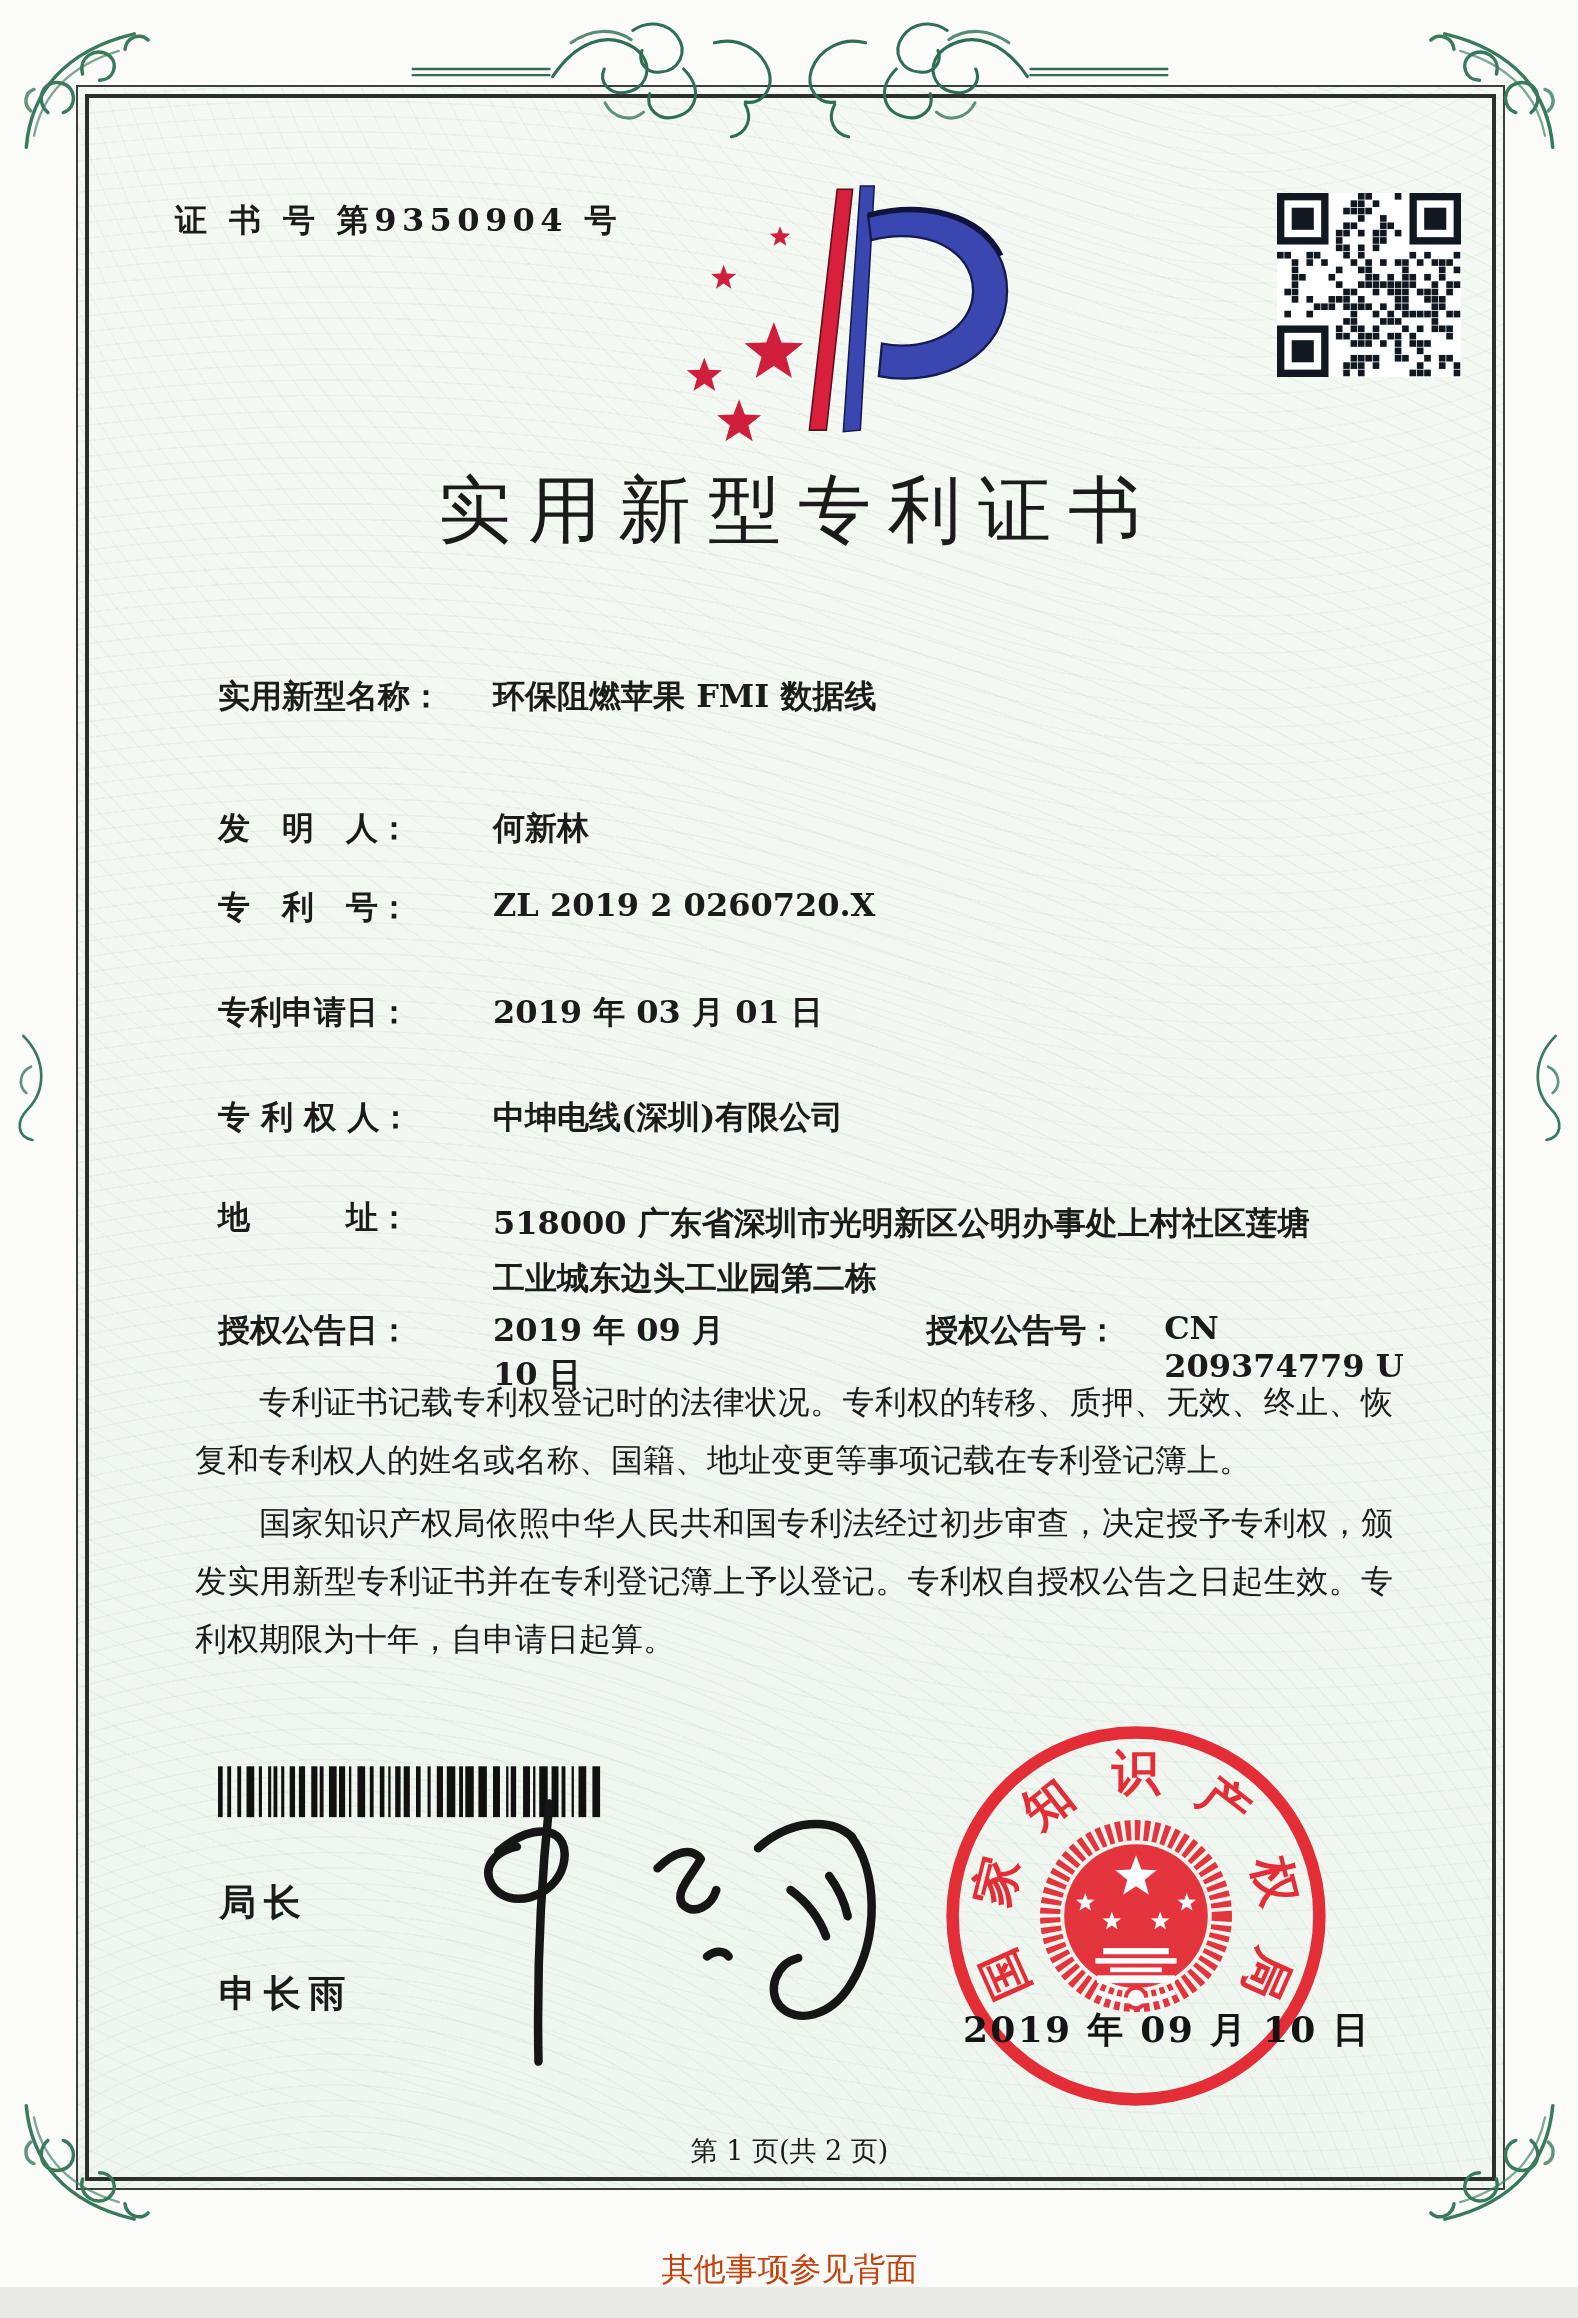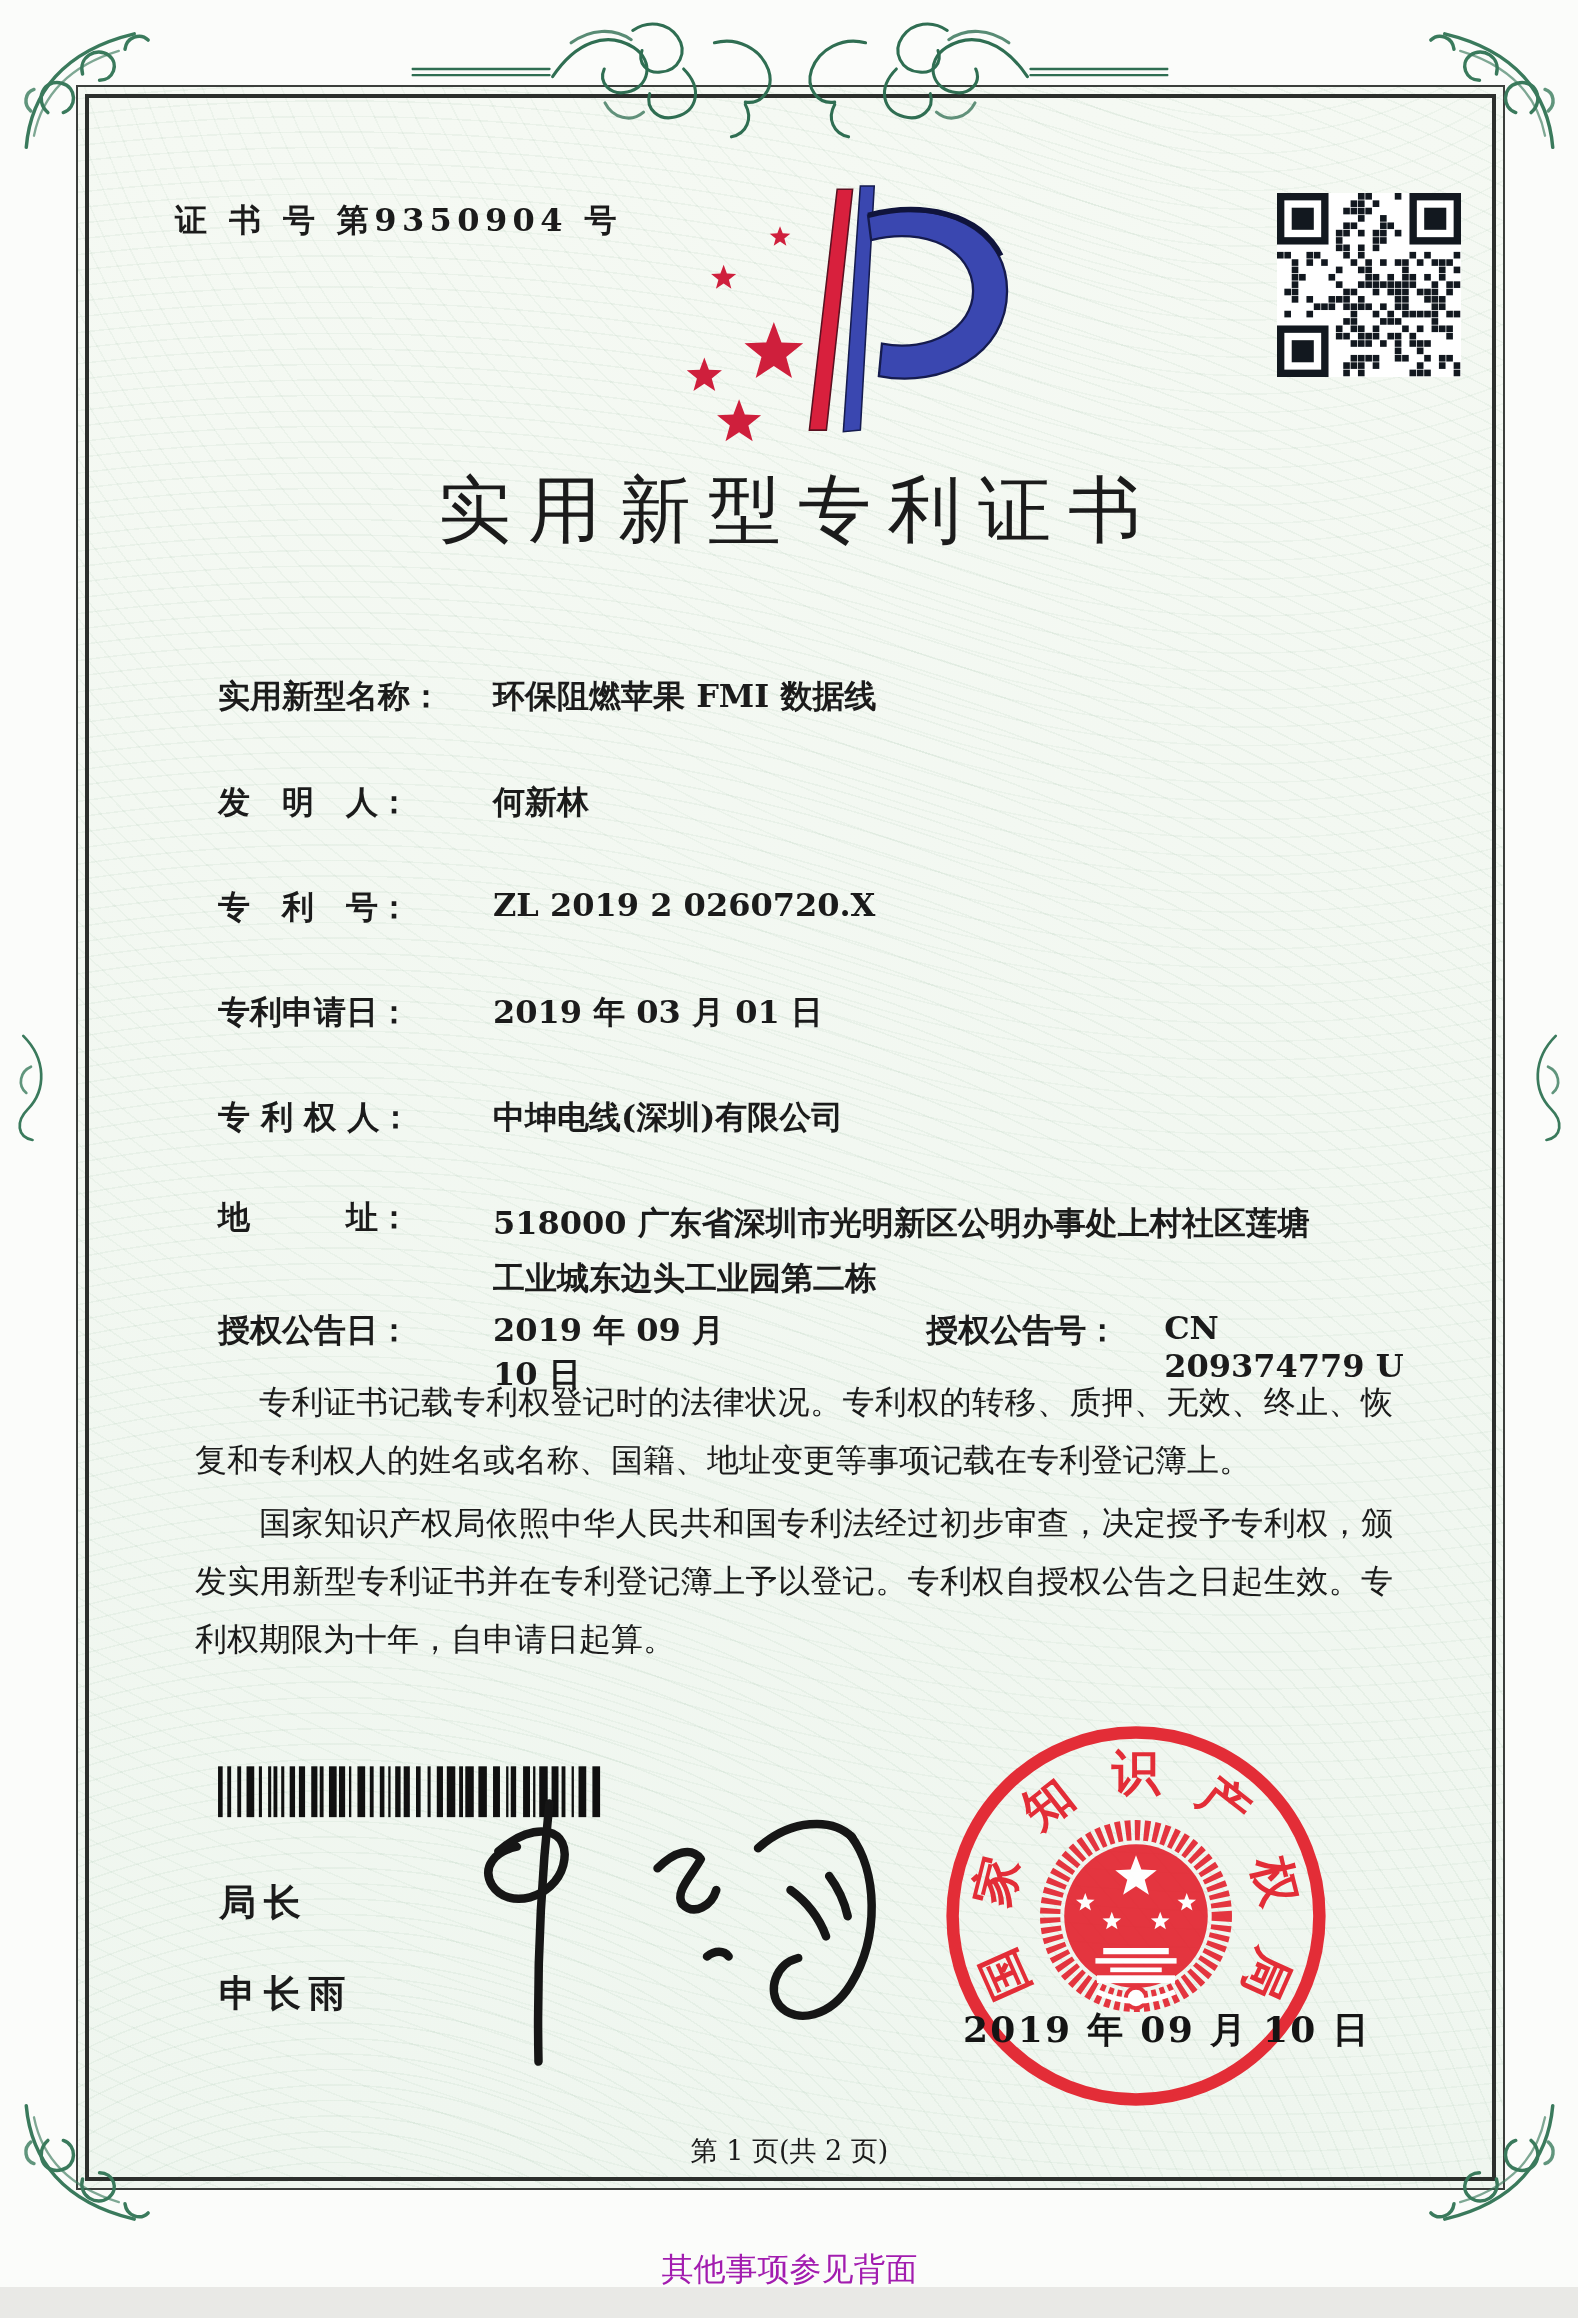--- a/index.html
+++ b/index.html
@@ -35,21 +35,21 @@
   .grantgap{display:inline-block; width:82px;}
   .paras{left:195px; width:1198px; top:1374px; font-size:32px; line-height:1.8; text-align:justify;}
   .paras p{margin:0 0 6.2px 0; text-indent:2em; font-weight:500;}
   .barcode{left:216px; top:1764px; width:400px; height:57px;}
   .sig-title{left:219px; top:1878px; font-size:37px; letter-spacing:7.7px; font-weight:600;}
   .sig-name{left:219px; top:1969px; font-size:37px; letter-spacing:7.7px; font-weight:600;}
   .signature{left:421px; top:1774px; width:487px; height:317px; z-index:4;}
   .seal{left:937px; top:1717px; width:398px; height:398px; z-index:4; opacity:.95;}
   .seal-date{left:963px; top:2006px; font-size:36px; font-weight:600; letter-spacing:2.3px; z-index:5; color:#141414;}
   .page-info{left:0; right:0; top:2133px; text-align:center; font-size:27px; font-weight:500;}
-  .back-note{left:0; right:0; top:2248px; text-align:center; font-size:32px; color:#a21caf; font-weight:500;}
+  .back-note{left:0; right:0; top:2248px; text-align:center; font-size:32px; color:#c2410c; font-weight:500;}
 </style>
 </head>
 <body>
 
 <div class="page">
 
   <svg width="0" height="0" style="position:absolute" aria-hidden="true">
     <defs>
       <g id="corner-orn" stroke="#3a7a5c" fill="none" stroke-width="4.5" stroke-linecap="round">
         <path d="M12,165 C18,95 60,40 152,18"></path>
@@ -317,21 +317,21 @@
         <rect x="20" y="200" width="30" height="30" fill="#12181f"></rect>
       </g>
   </svg>
 
   <div class="abs title">实用新型专利证书</div>
 
   <div class="abs field-row" style="top:675px">
     <span class="flabel">实用新型名称：</span>
     <span class="fvalue">环保阻燃苹果 FMI 数据线</span>
   </div>
-  <div class="abs field-row" style="top:781px">
+  <div class="abs field-row" style="top:807px">
     <span class="flabel">发　明　人：</span>
     <span class="fvalue">何新林</span>
   </div>
   <div class="abs field-row" style="top:886px">
     <span class="flabel">专　利　号：</span>
     <span class="fvalue">ZL 2019 2 0260720.X</span>
   </div>
   <div class="abs field-row" style="top:991px">
     <span class="flabel">专利申请日：</span>
     <span class="fvalue">2019 年 03 月 01 日</span>

